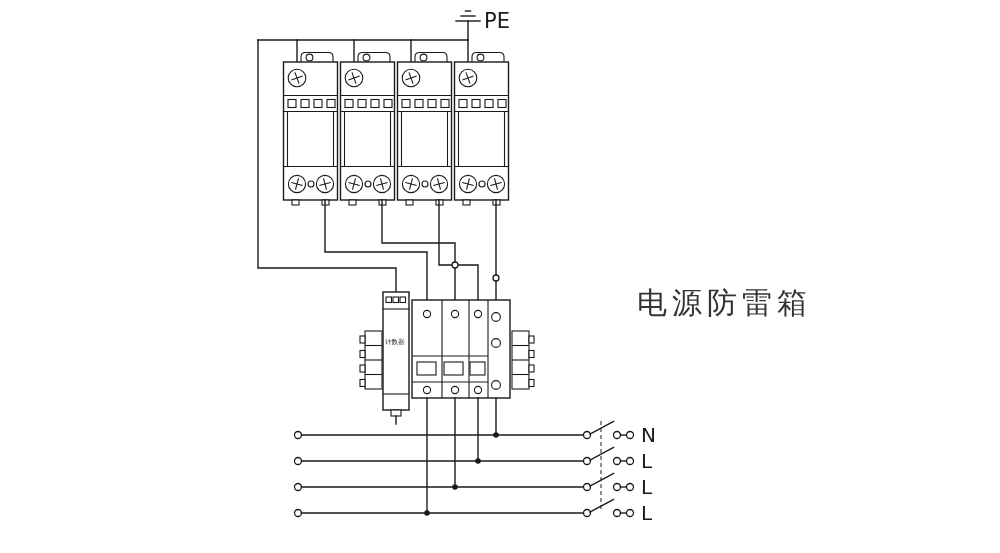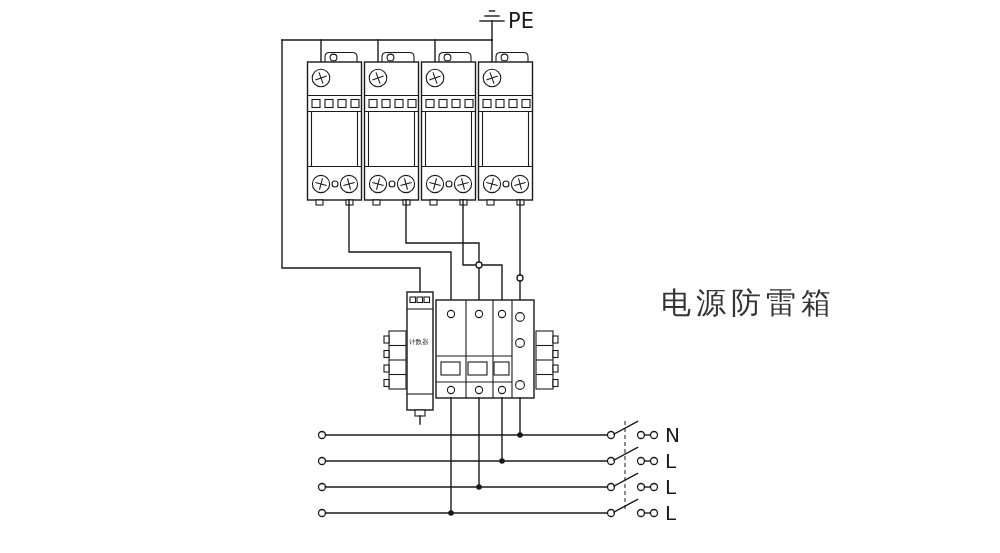--- a/index.html
+++ b/index.html
@@ -2,21 +2,20 @@
 <html><head>
 <meta charset="utf-8">
 <style>
   html,body{margin:0;padding:0;background:#fff;}
   #canvas{
     position:relative;
     width:826px;height:553px;
     background:#ffffff;
     font-family:"DejaVu Sans",sans-serif;
     overflow:hidden;
-    padding-left:24px;
   }
   svg{display:block;}
   .wire{fill:none;stroke:#1a1a1a;stroke-width:1.4;stroke-linecap:square;}
   .thin{fill:none;stroke:#1a1a1a;stroke-width:1.1;}
   .shape{fill:#ffffff;stroke:#1a1a1a;stroke-width:1.4;}
   .shapethin{fill:#ffffff;stroke:#1a1a1a;stroke-width:1.1;}
   .terminal{fill:#ffffff;stroke:#1a1a1a;stroke-width:1.3;}
   .dot{fill:#1a1a1a;stroke:none;}
   .gang{fill:none;stroke:#1a1a1a;stroke-width:1;stroke-dasharray:4 3;}
   text{fill:#1a1a1a;font-family:"DejaVu Sans",sans-serif;}

